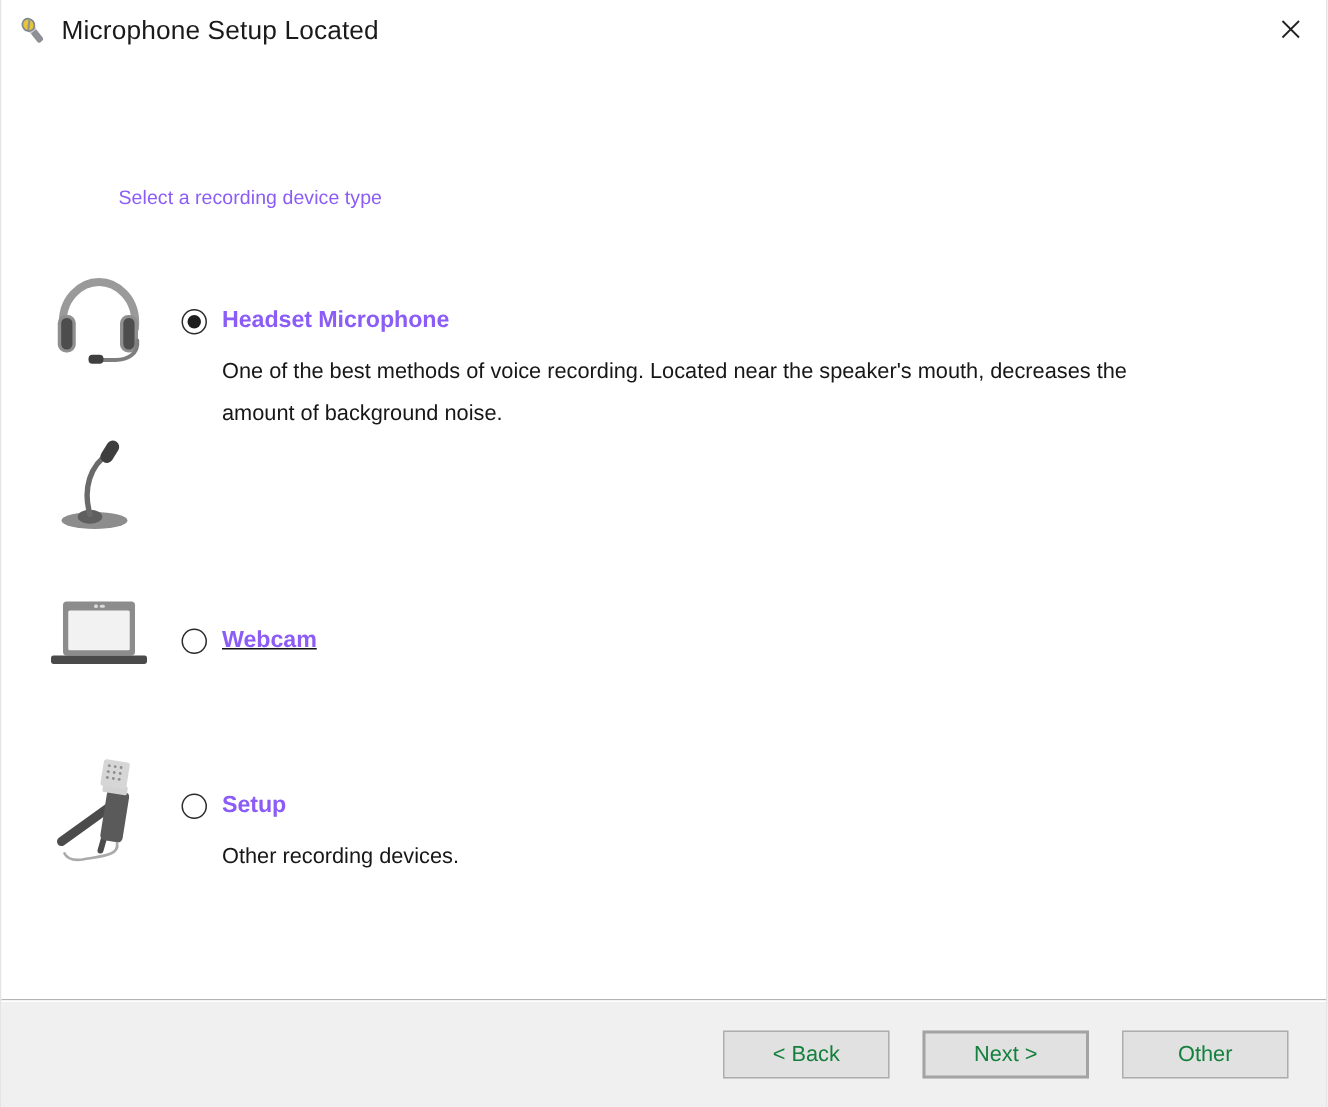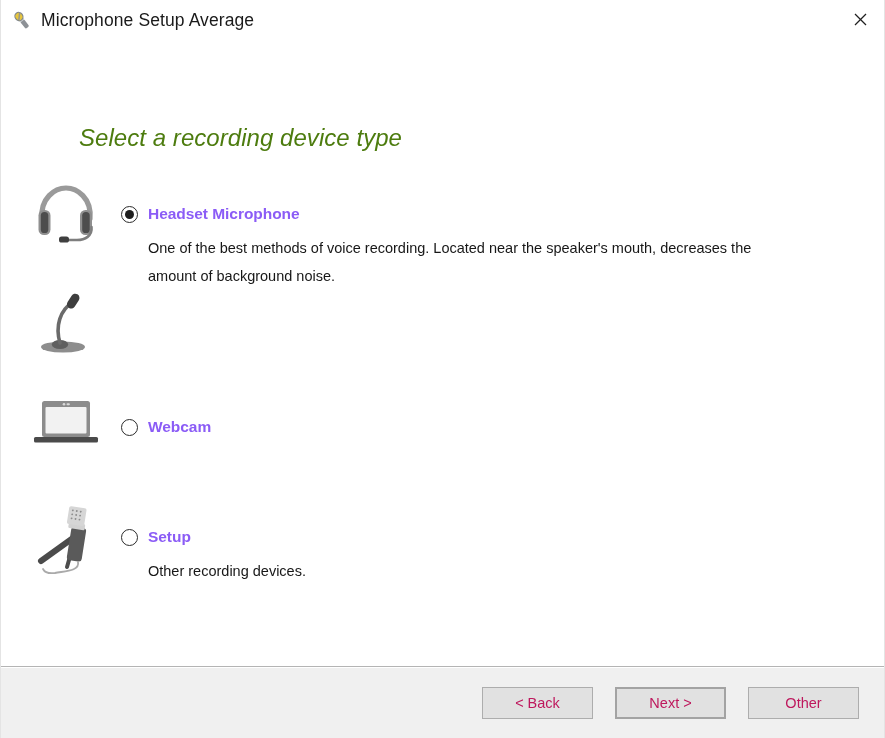--- a/index.html
+++ b/index.html
@@ -69,25 +69,24 @@
   .content {
     flex: 1 1 auto;
     background: #ffffff;
     position: relative;
     overflow: hidden;
   }
   .page-heading {
     position: absolute;
     left: 78px;
     top: 84px;
-    font-size: 24px;
-    color: #4d7c0f;
+    font-size: 13px;
+    color: #8b5cf6;
     letter-spacing: .05px;
     white-space: nowrap;
-    font-style: italic;
   }
 
   .options {
     position: absolute;
     left: 0;
     top: 140px;
     right: 0;
   }
   .option-row {
     position: relative;
@@ -156,21 +155,21 @@
     color: #171717;
     line-height: 28px;
     margin-top: 8px;
     margin-left: 27px;
     max-width: 615px;
   }
 
   
   .row-headset  { height: 108px; }
   .row-desktop  { height: 105px; }
-  .row-webcam   { height: 110px; }
+  .row-webcam   { height: 110px; text-decoration: underline; }
   .row-other    { height: 100px; }
 
   
   .footer-sep {
     flex: 0 0 1px;
     height: 1px;
     background: #b4b4b4;
   }
   .footer {
     flex: 0 0 71px;
@@ -184,21 +183,21 @@
     box-sizing: border-box;
   }
   .btn {
     width: 111px;
     height: 32px;
     background: #e1e1e1;
     border: 1px solid #adadad;
     box-sizing: border-box;
     font-family: "Liberation Sans", sans-serif;
     font-size: 14.5px;
-    color: #be185d;
+    color: #15803d;
     display: flex;
     align-items: center;
     justify-content: center;
     margin-left: 22px;
     cursor: default;
     user-select: none;
   }
   .btn.default {
     border: 2px solid #a3a3a3;
     background: #e1e1e1;
@@ -214,21 +213,21 @@
       <svg viewBox="0 0 22 22" width="22" height="22" aria-hidden="true">
         <g transform="rotate(-38 11 11)">
           <rect x="8.4" y="11.2" width="4.6" height="9.2" rx="1.5" fill="#8d9196"></rect>
           <rect x="8.0" y="9.6" width="5.4" height="2.4" rx="0.7" fill="#c9ccd0"></rect>
           <ellipse cx="10.7" cy="6.4" rx="4.5" ry="4.8" fill="#7f868c"></ellipse>
           <ellipse cx="10.7" cy="6.4" rx="3.3" ry="3.7" fill="#e8c63c"></ellipse>
           <path d="M7.9 8.6 L13.1 3.3 L14.0 4.6 L9.0 9.7 Z" fill="#8a9096" opacity=".85"></path>
         </g>
       </svg>
     </span>
-    <span class="title-text">Microphone Setup Average</span>
+    <span class="title-text">Microphone Setup Located</span>
 
     <div class="close-btn">
       <svg width="13" height="13" viewBox="0 0 13 13" aria-hidden="true">
         <line x1="1" y1="1" x2="12" y2="12" stroke="#202020" stroke-width="1.2"></line>
         <line x1="12" y1="1" x2="1" y2="12" stroke="#202020" stroke-width="1.2"></line>
       </svg>
     </div>
   </div>
 
   <div class="content">

